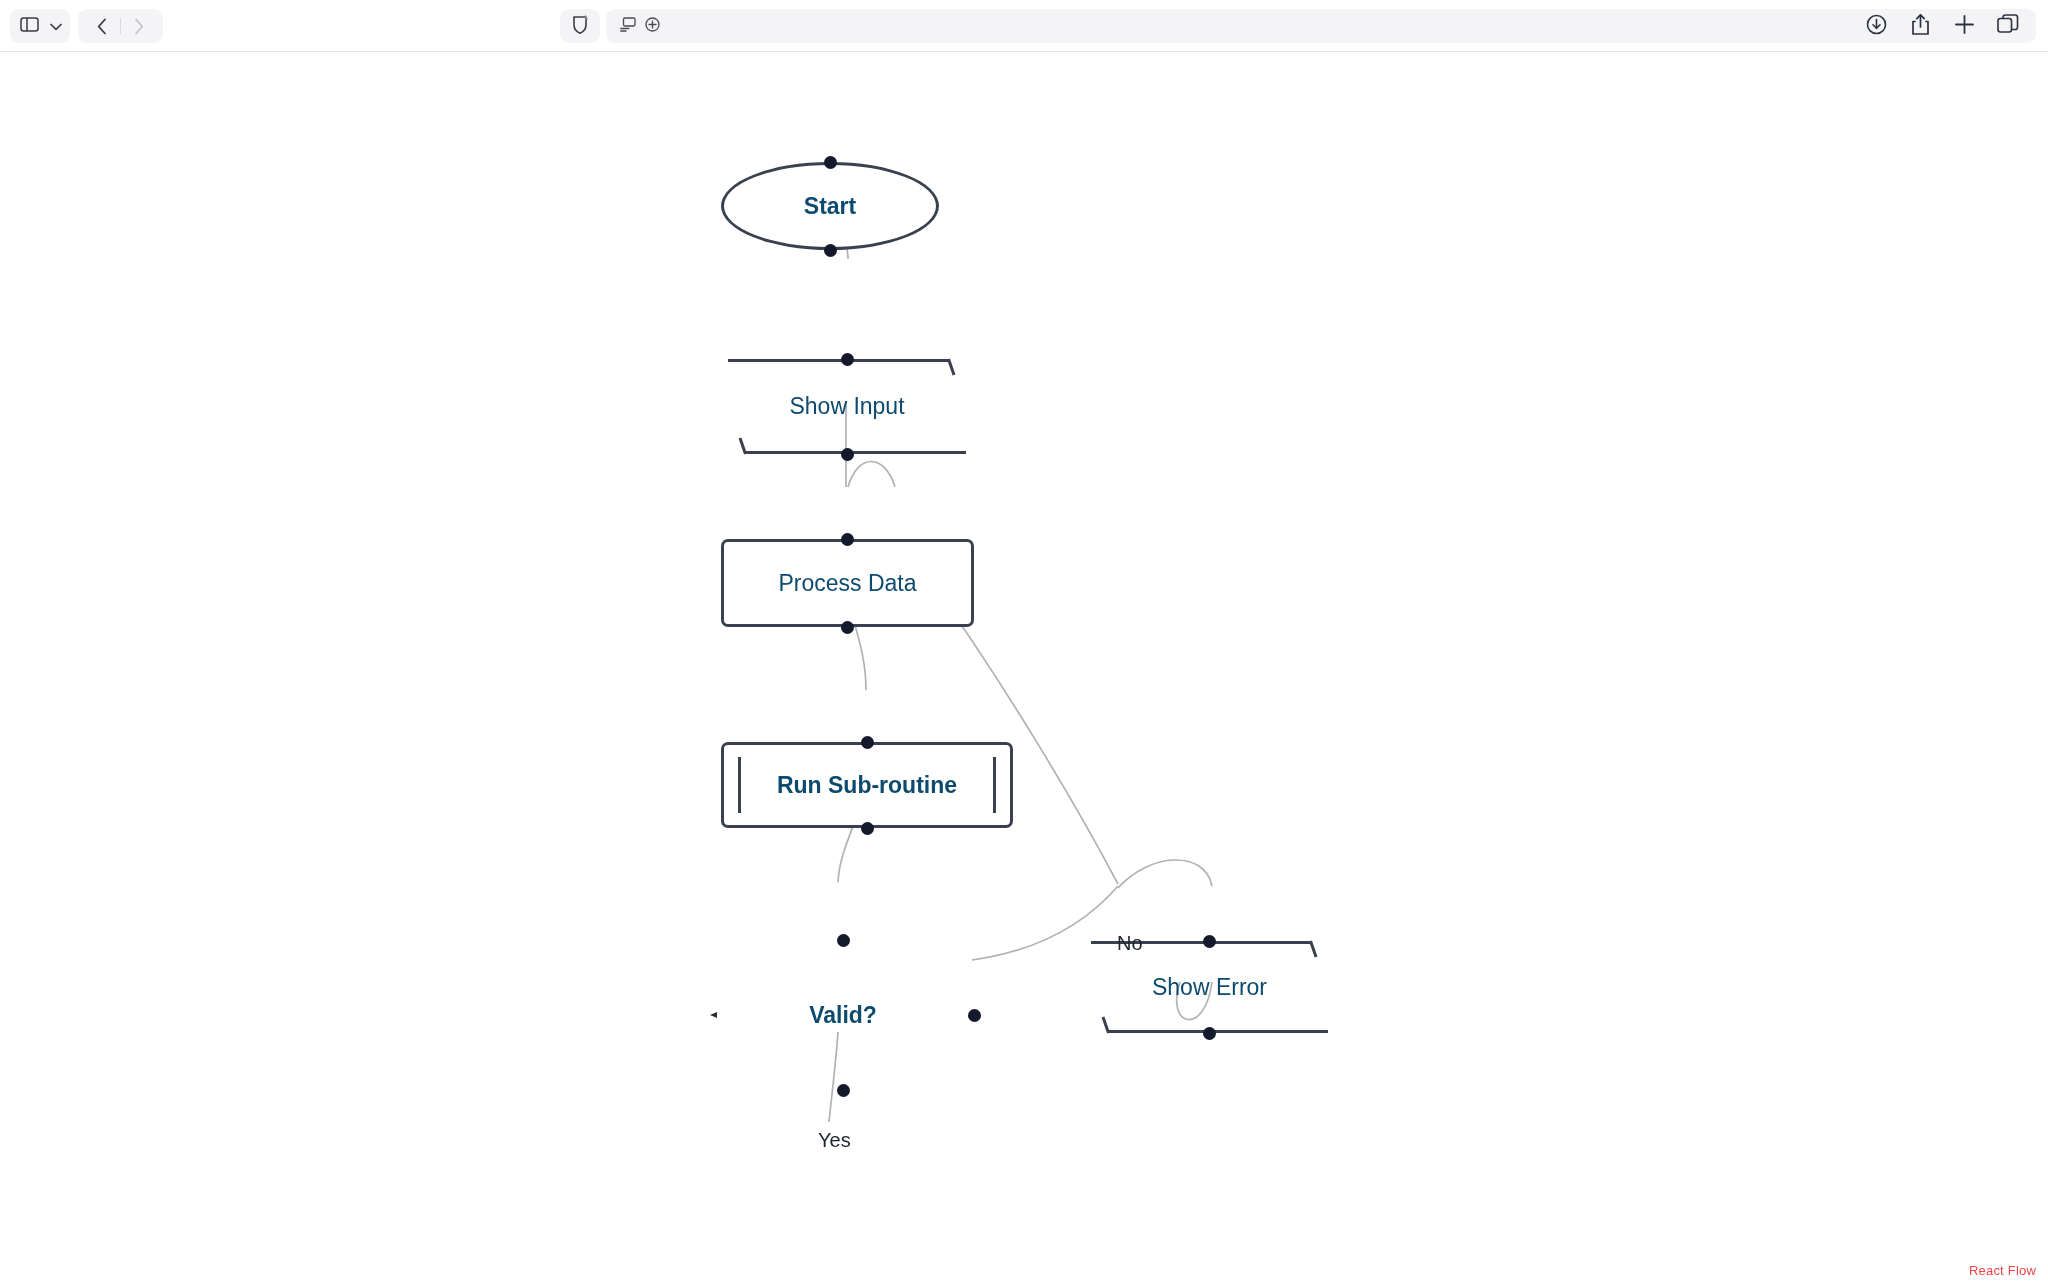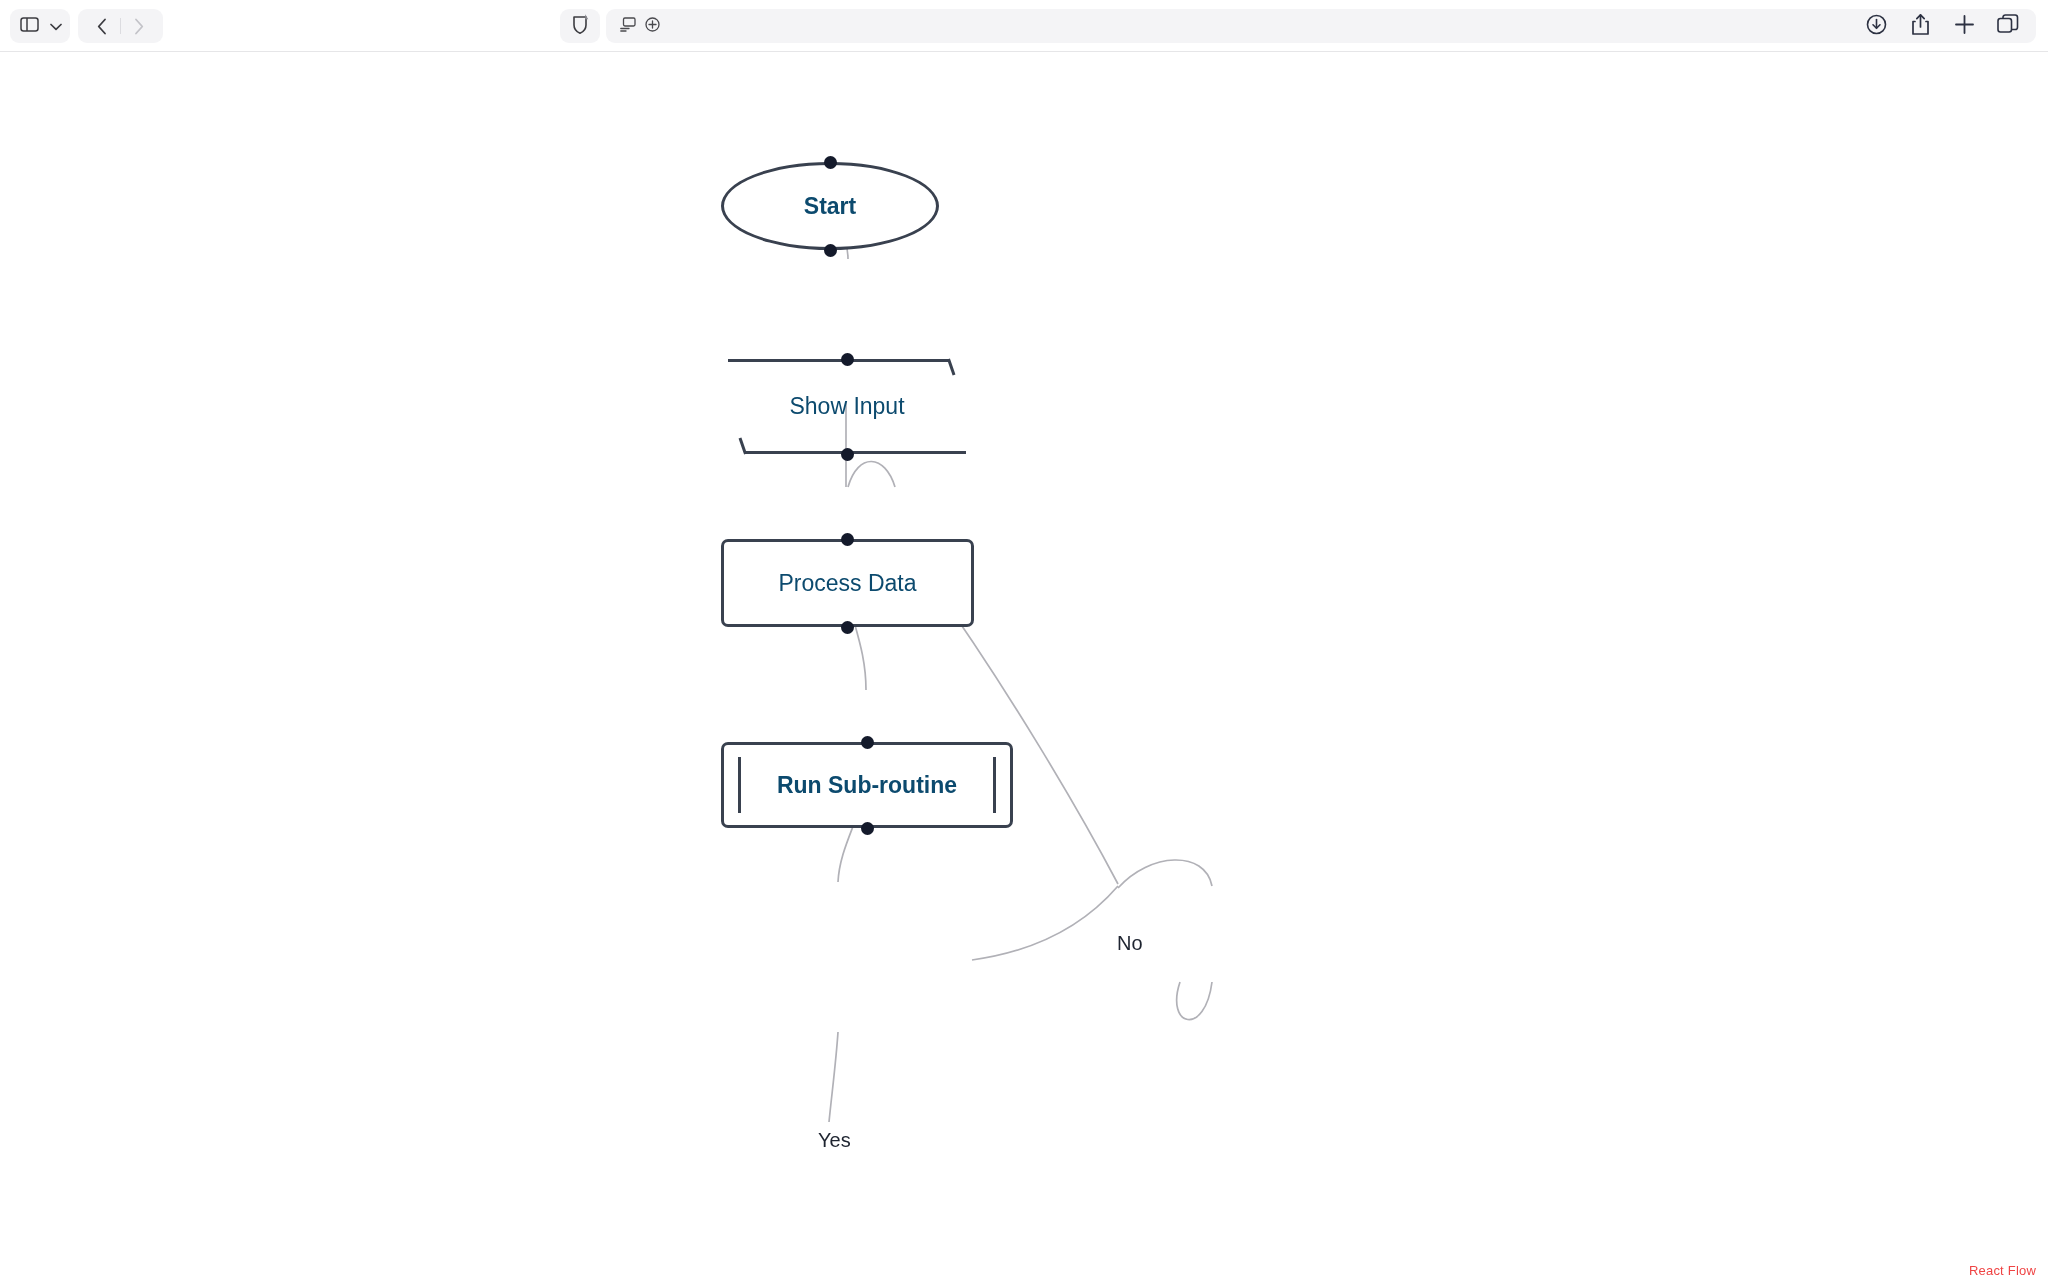--- a/index.html
+++ b/index.html
@@ -368,21 +368,41 @@
     </div>
 
     <div class="node" style="left:721px; top:690px; width:292px; height:86px;">
       <div class="shape-subroutine">
         <span class="node-label">Run Sub-routine</span>
       </div>
       <span class="handle top"></span>
       <span class="handle bottom"></span>
     </div>
 
-
+    <div class="node" style="left:712px; top:888px; width:262px; height:150px;">
+      <div class="shape-diamond">
+        <span class="diamond-stub-left"></span>
+        <span class="node-label">Valid?</span>
+      </div>
+      <span class="handle top"></span>
+      <span class="handle bottom"></span>
+      <span class="handle right"></span>
+    </div>
+
+    <div class="node" style="left:1083px; top:889px; width:253px; height:92px;">
+      <div class="shape-parallelogram">
+        <span class="par-top"></span>
+        <span class="par-stub-r"></span>
+        <span class="par-bottom"></span>
+        <span class="par-stub-l"></span>
+        <span class="node-label">Show Error</span>
+      </div>
+      <span class="handle top"></span>
+      <span class="handle bottom"></span>
+    </div>
 
 
     <span class="edge-label" style="left:818px; top:1077px;">Yes</span>
     <span class="edge-label" style="left:1117px; top:880px; color:#1e2430;">No</span>
   </div>
 
   <div id="attribution">React Flow</div>
 </div>
 
 </body></html>

